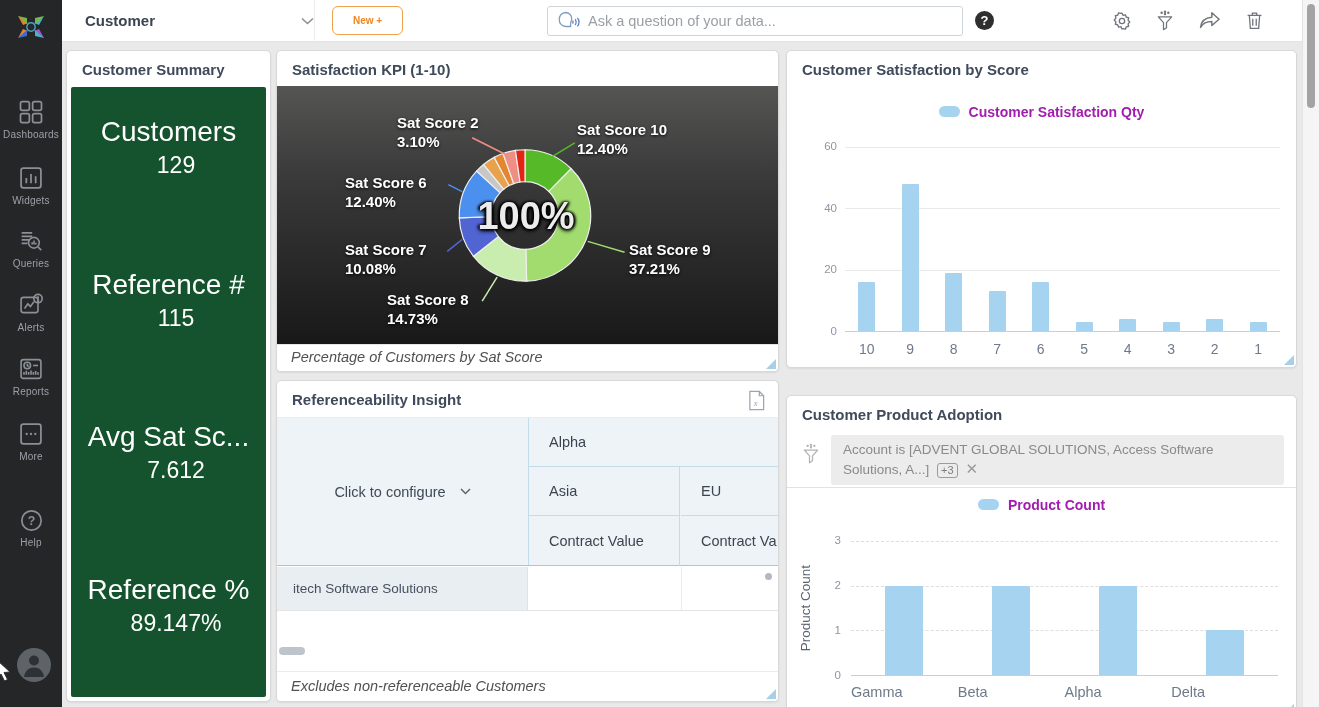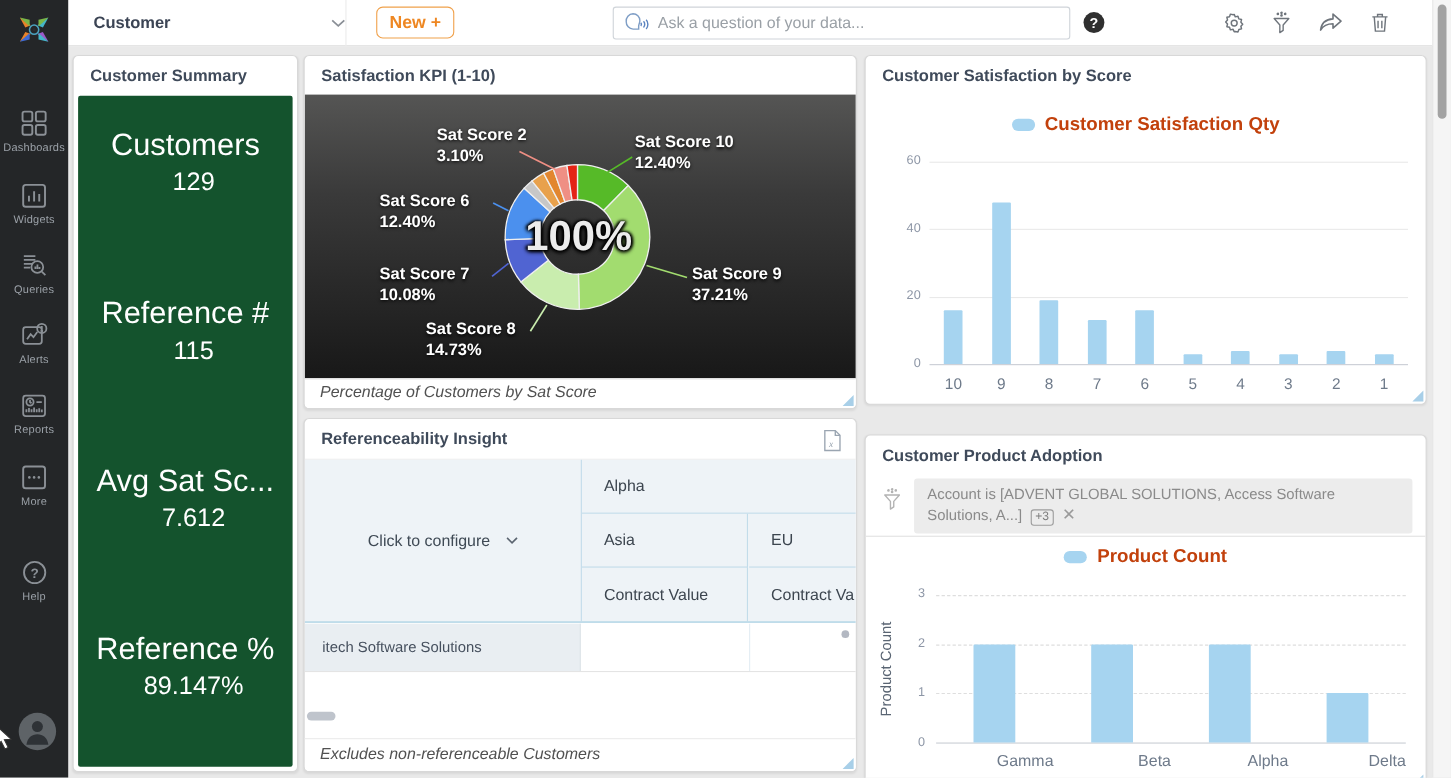--- a/index.html
+++ b/index.html
@@ -13,21 +13,21 @@
   .rail-item svg { display:block; margin:0 auto; }
   .rail-label { display:block; margin-top:3px; font-size:10px; color:#9ba1a8; letter-spacing:.2px; }
   .avatar { position:absolute; left:17px; top:648px; width:34px; height:34px; border-radius:50%; background:#5e6367; overflow:hidden; }
   .cursor { position:absolute; left:-3px; top:660px; z-index:50; }
 
   
   .topbar { position:absolute; left:62px; top:0; right:17px; height:42px; background:#fff; border-bottom:1px solid #e3e3e3; display:flex; align-items:center; z-index:4; }
   .dash-select { display:flex; align-items:center; width:252px; padding-left:23px; cursor:pointer; }
   .dash-select .lbl { font-size:15px; font-weight:700; color:#3b4454; flex:1; }
   .vdiv { width:1px; height:42px; background:#ececec; }
-  .btn-new { margin-left:27px; width:71px; height:29px; background:#fff; border:1px solid #f0a14b; border-radius:6px; color:#ee8722; font-weight:700; font-size:16px; cursor:pointer; font-family:inherit; }
+  .btn-new { margin-left:17px; width:71px; height:29px; background:#fff; border:1px solid #f0a14b; border-radius:6px; color:#ee8722; font-weight:700; font-size:10px; cursor:pointer; font-family:inherit; }
   .search { margin-left:144px; width:416px; height:30px; border:1px solid #cfd4d9; border-radius:3px; display:flex; align-items:center; padding:0 9px; background:#fff; }
   .search input { border:none; outline:none; flex:1; font-size:14.5px; color:#444; margin-left:7px; font-family:inherit; }
   .search input::placeholder { color:#9aa0a6; }
   .qmark { margin-left:12px; width:19px; height:19px; border-radius:50%; background:#2f2f2f; color:#fff; font-size:13px; font-weight:700; text-align:center; line-height:19px; cursor:pointer; }
   .tb-actions { margin-left:auto; margin-right:38px; display:flex; align-items:center; gap:23px; }
   .tb-actions .ticon { cursor:pointer; display:block; }
 
   
   .canvas { position:absolute; left:62px; top:42px; right:17px; bottom:0; background:#e9e9e9; }
   .card { position:absolute; background:#fff; border:1px solid #d8d8d8; border-radius:5px; box-shadow:0 1px 2px rgba(0,0,0,.07); overflow:hidden; }
@@ -49,21 +49,21 @@
   .callout { position:absolute; color:#fff; font-weight:700; font-size:15px; line-height:19px; text-shadow:0 1px 3px rgba(0,0,0,.9); white-space:nowrap; }
   .c1{left:120px;top:27px} .c2{left:300px;top:34px} .c3{left:68px;top:87px}
   .c4{left:68px;top:154px} .c5{left:352px;top:154px} .c6{left:110px;top:204px}
   .donut-center { position:absolute; left:249px; top:130px; transform:translate(-50%,-50%); font-size:38px; font-weight:700; color:#ececec; text-shadow:0 0 3px #000,0 2px 4px #000,2px 0 3px #000,-2px 0 3px #000; }
   .caption-bar { position:absolute; left:0; right:0; bottom:0; height:27px; background:#fff; border-top:1px solid #e5e5e5; font-style:italic; font-size:14.5px; color:#515151; padding:4px 14px; }
 
   
   .legend-row { position:absolute; left:0; right:0; text-align:center; }
   .legend-inline { display:inline-flex; align-items:center; gap:9px; cursor:pointer; }
   .legend-pill { width:21px; height:11px; border-radius:6px; }
-  .legend-text { font-size:17px; font-weight:700; color:#c2410c; }
+  .legend-text { font-size:14px; font-weight:700; color:#a21caf; }
   .plot { position:absolute; border-bottom:1px solid #c9cdd4; }
   .grid { position:absolute; left:0; right:0; height:0; border-top:1px solid #e9e9e9; }
   .grid.dashed { border-top-style:dashed; border-top-color:#dedede; }
   .bars { position:absolute; inset:0; display:flex; align-items:flex-end; justify-content:space-around; }
   .bar { border-radius:1px 1px 0 0; }
   .ytick { position:absolute; text-align:right; font-size:11.5px; color:#8d96a6; }
   .xlabels { position:absolute; display:flex; justify-content:space-around; }
   .xlabels span { font-size:14px; color:#6e7a8a; }
 
   
@@ -101,21 +101,21 @@
   .filter-sec { position:absolute; left:0; right:0; top:35px; height:57px; border-bottom:1px solid #e2e2e2; }
   .funnel-sm { position:absolute; left:14px; top:12px; }
   .filter-pill { position:absolute; left:44px; right:12px; top:4px; background:#ececec; border-radius:3px; padding:6px 12px; font-size:13.5px; line-height:1.35; color:#8a8a8a; cursor:pointer; }
   .more-badge { display:inline-block; border:1px solid #9c9c9c; border-radius:3px; font-size:11px; line-height:13px; padding:0 3px; color:#7d7d7d; margin:0 4px; }
   .clear-x { color:#9a9a9a; font-size:15px; cursor:pointer; }
   #w-adopt .legend-row { top:100px; }
   #w-adopt .plot { left:64px; right:18px; top:145px; height:135px; }
   #w-adopt .bar { width:38px; }
   #w-adopt .ytick { left:30px; width:24px; }
   #w-adopt .xlabels { left:64px; right:18px; top:288px; }
-  #w-adopt .xlabels span { width:25%; text-align:right; font-size:14.5px; }
+  #w-adopt .xlabels span { width:25%; text-align:left; font-size:14.5px; }
   .ylab { position:absolute; left:10px; top:140px; height:145px; width:16px; display:flex; align-items:center; justify-content:center; }
   .ylab span { writing-mode:vertical-rl; transform:rotate(180deg); font-size:13.5px; color:#5a6573; }
 
   
   .pagebar { position:absolute; right:0; top:0; width:17px; height:707px; background:#f5f5f5; border-left:1px solid #e4e4e4; }
   .pagebar .thumb { position:absolute; left:4px; top:4px; width:8px; height:104px; border-radius:4px; background:#a3a3a3; cursor:pointer; }
 </style>
 </head>
 <body>
 

